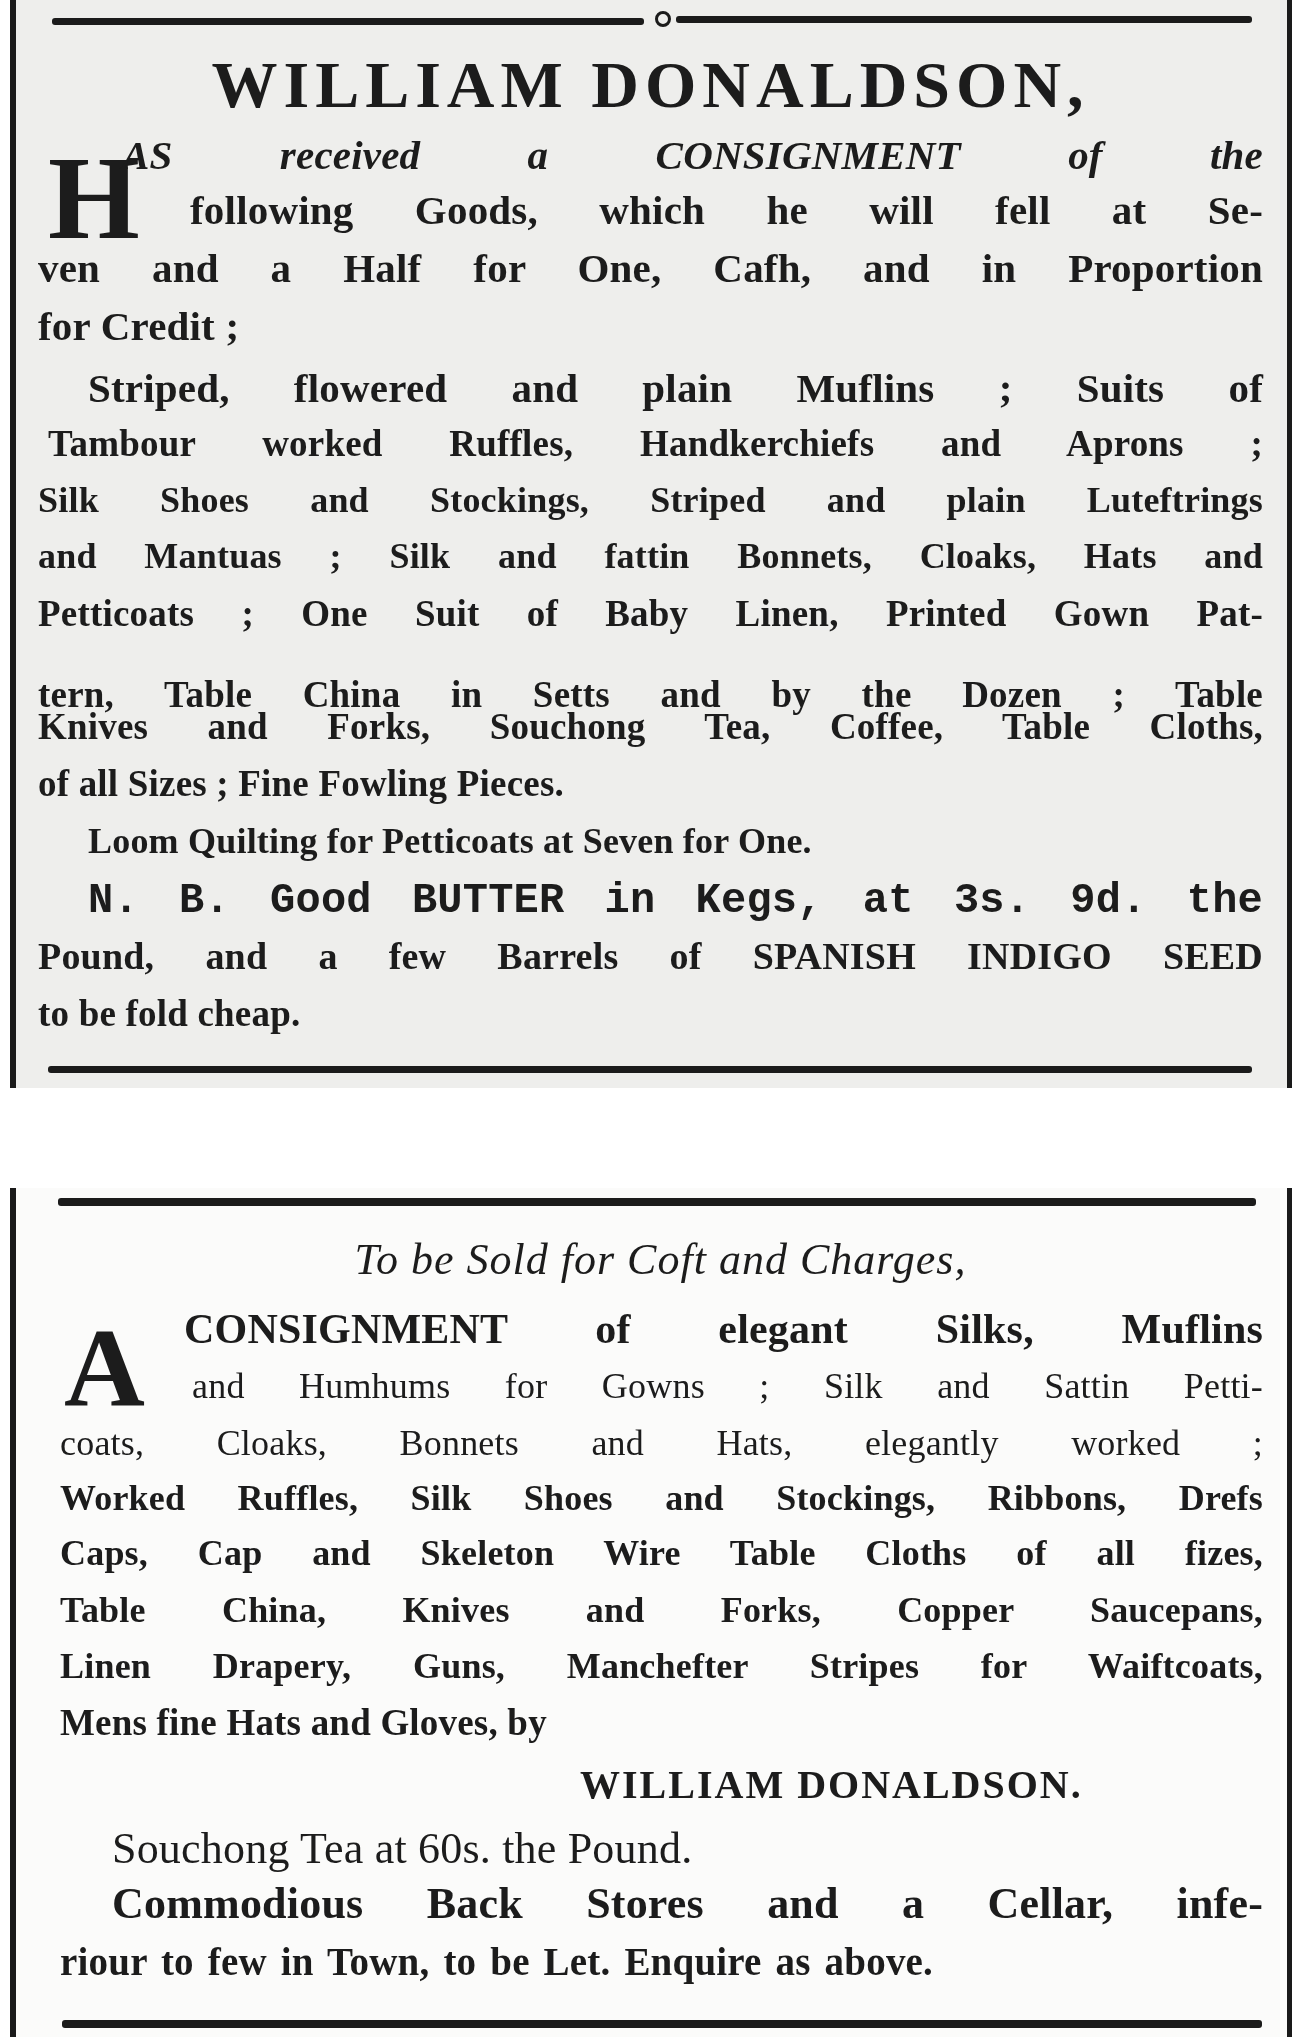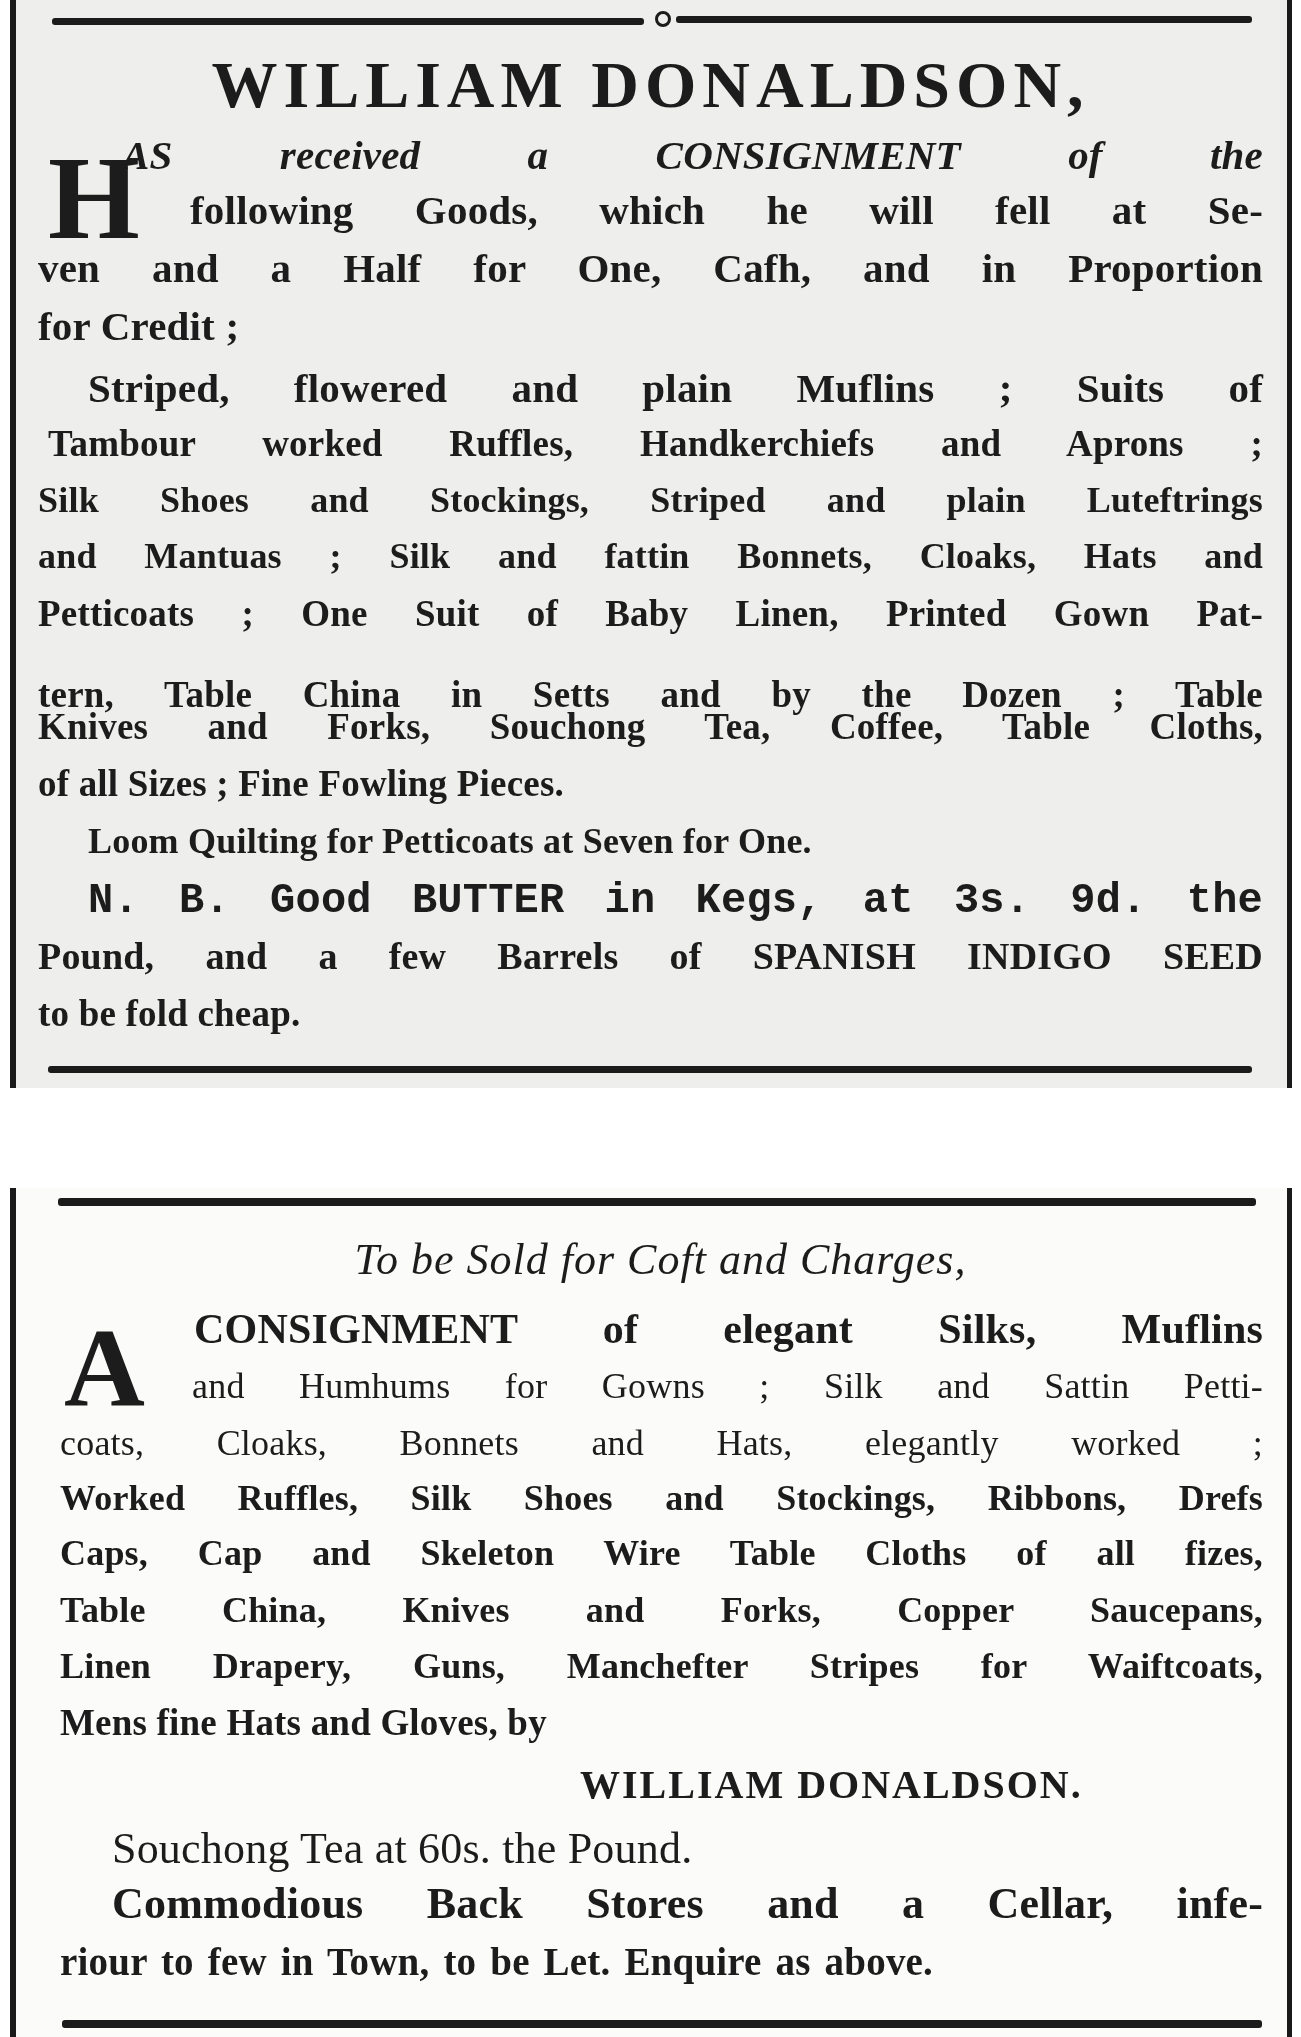--- a/index.html
+++ b/index.html
@@ -71,21 +71,21 @@
 
 <div class="rule" style="left:48px; width:1204px; top:1066px;"></div>
 
 <div class="box" id="ad2"></div>
 <div class="rule" style="left:58px; width:1198px; top:1198px; height:8px;"></div>
 
 <div class="sold-head">To be Sold for Coft and Charges,</div>
 
 <div class="drop" style="left:64px; top:1312px; font-size:112px;">A</div>
 
-<div class="line justify l2b" style="left:194px; top:1308px; font-size:42px;">CONSIGNMENT of elegant Silks, Muflins</div>
+<div class="line justify l2b" style="left:184px; top:1308px; font-size:42px;">CONSIGNMENT of elegant Silks, Muflins</div>
 <div class="line justify l2" style="left:192px; top:1368px; font-size:36px;">and Humhums for Gowns ; Silk and Sattin Petti-</div>
 <div class="line justify l2" style="left:60px; top:1425px; font-size:36px;">coats, Cloaks, Bonnets and Hats, elegantly worked ;</div>
 <div class="line justify l2b" style="left:60px; top:1480px; font-size:36px;">Worked Ruffles, Silk Shoes and Stockings, Ribbons, Drefs</div>
 <div class="line justify l2b" style="left:60px; top:1535px; font-size:36px;">Caps, Cap and Skeleton Wire Table Cloths of all fizes,</div>
 <div class="line justify l2b" style="left:60px; top:1592px; font-size:36px;">Table China, Knives and Forks, Copper Saucepans,</div>
 <div class="line justify l2b" style="left:60px; top:1648px; font-size:36px;">Linen Drapery, Guns, Manchefter Stripes for Waiftcoats,</div>
 <div class="line l2b" style="left:60px; top:1704px; font-size:37px;">Mens fine Hats and Gloves, by</div>
 
 <div class="line l2" style="left:580px; right:auto; top:1765px; font-size:40px; letter-spacing:2px; font-weight:bold;">WILLIAM DONALDSON.</div>
 

